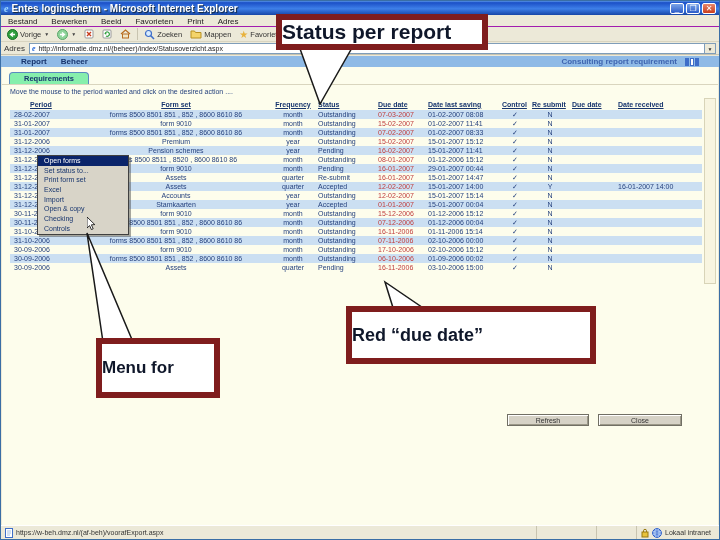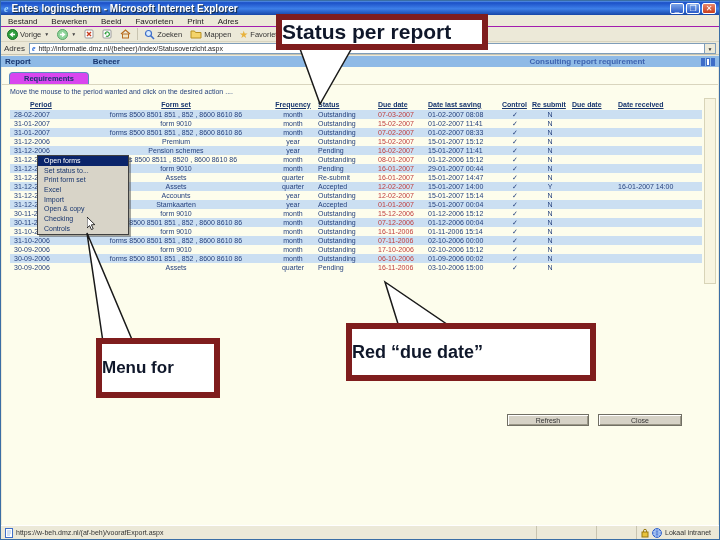--- a/index.html
+++ b/index.html
@@ -36,31 +36,31 @@
     display:flex; align-items:center; padding:0 3px; border-bottom:1px solid #C8C4B0; }
   .addrbar .lbl { font-size:8px; color:#333; margin-right:4px; }
   .addrfield { flex:1; height:11px; background:#fff; border:1px solid #7F9DB9; display:flex; align-items:center;
     font-size:7px; color:#222; padding:0 2px; white-space:nowrap; overflow:hidden; }
   .addrfield .ie-ico { font:italic bold 8px "Liberation Serif",serif; color:#2B6BD8; margin-right:3px; }
   .addrdrop { width:11px; height:11px; background:#ECE9D8; border:1px solid #7F9DB9; border-left:none;
     font-size:5px; text-align:center; line-height:10px; color:#333; }
 
   
   .appbar { position:absolute; left:0; top:55px; right:0; height:11px; background:#8FBAE6;
-    display:flex; align-items:center; padding:0 4px;gap:48px; }
+    display:flex; align-items:center; padding:0 20px; }
   .appbar .nav { font-size:8px; font-weight:bold; color:#17356E; margin-right:14px; }
   .appbar .right { margin-left:auto; font-size:8px; font-weight:bold; color:#3E64B0; }
   .appblocks { display:flex; gap:1px; margin-left:8px; }
   .appblocks i { width:4px; height:8px; background:#3E6EC8; }
   .appblocks i:nth-child(2){ background:#fff; border:1px solid #3E6EC8; }
 
   
   .content { position:absolute; left:1px; top:66px; right:1px; bottom:14px; background:#FDFDEC; }
 
-  .tab { position:absolute; left:7px; top:5px; width:80px; height:12px; background:#d946ef;
+  .tab { position:absolute; left:7px; top:5px; width:80px; height:12px; background:#86efac;
     border:1px solid #5A8AC0; border-bottom:none; border-radius:4px 4px 0 0;
     font-size:7.5px; font-weight:bold; color:#17356E; text-align:center; line-height:11px; }
   .tabline { position:absolute; left:0; top:17px; right:0; height:1px; background:#D9D5BE; }
 
   .instruction { position:absolute; left:8px; top:21px; font-size:7px; color:#26427E; }
 
   
   .main-table { position:absolute; left:8px; top:31px; width:692px; border-collapse:collapse; table-layout:fixed;
     font-size:7px; color:#26427E; }
   .main-table th { font-size:7px; color:#17356E; text-decoration:underline; font-weight:bold;
@@ -111,21 +111,21 @@
   .sb-pane { width:60px; height:100%; border-right:1px solid #C8C4B0; }
   .sb-zone { display:flex; align-items:center; gap:3px; padding:0 8px 0 4px; height:100%; }
 
   
   .tails { position:absolute; inset:0; z-index:49; pointer-events:none; }
   .callout { position:absolute; background:#fff; border:6px solid #7f1d1d; z-index:50;
     display:flex; flex-direction:column; align-items:flex-start; justify-content:center;
     color:#0f172a; font-weight:bold; text-align:center; line-height:1.15; }
   .co-status { left:276px; top:14px; width:212px; height:36px; font-size:21px; }
   .co-menu   { left:96px;  top:338px; width:124px; height:60px; font-size:17px; }
-  .co-red    { left:346px; top:323px; width:250px; height:58px; font-size:18px; }
+  .co-red    { left:346px; top:306px; width:250px; height:58px; font-size:18px; }
 
   .icon-svg { display:block; }
 </style>
 </head>
 <body>
 
 <div class="window">
 
   <div class="titlebar">
     <span class="ie-ico">e</span>

